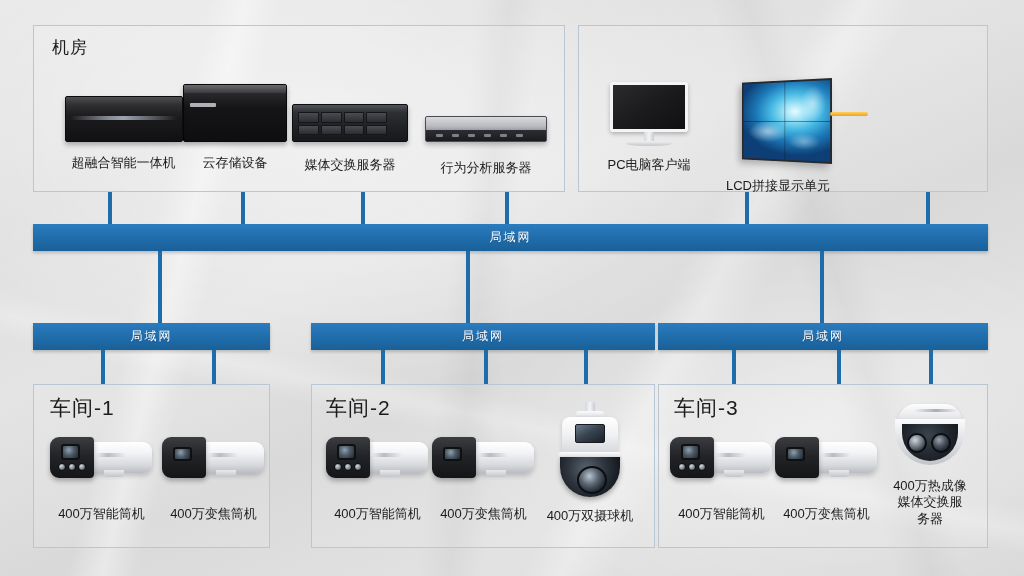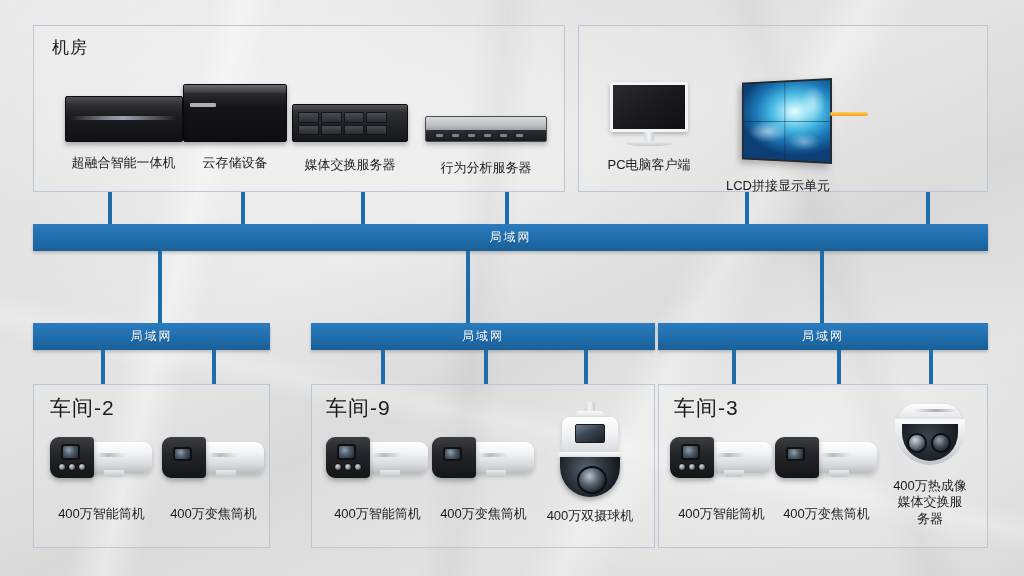--- a/index.html
+++ b/index.html
@@ -510,21 +510,21 @@
 
   <div class="vline" style="left:381px; top:350px; height:34px;"></div>
   <div class="vline" style="left:484px; top:350px; height:34px;"></div>
   <div class="vline" style="left:584px; top:350px; height:34px;"></div>
 
   <div class="vline" style="left:732px; top:350px; height:34px;"></div>
   <div class="vline" style="left:837px; top:350px; height:34px;"></div>
   <div class="vline" style="left:929px; top:350px; height:34px;"></div>
 
   <div class="panel" style="left:33px; top:384px; width:237px; height:164px;"></div>
-  <div class="panel-title small" style="left:50px; top:394px;">车间-2</div>
+  <div class="panel-title small" style="left:50px; top:394px;">车间-1</div>
 
   <div class="dev" style="left:48px; top:432px; width:107px;">
     <div class="devimg bullet">
       <div class="body"></div>
       <div class="head">
         <div class="lens"></div>
         <div class="leds">
             <i></i>
             <i></i>
             <i></i>
@@ -541,21 +541,21 @@
       <div class="head">
         <div class="lens"></div>
 
       </div>
       <div class="brkt"></div>
     </div>
     <div class="dev-label" style="margin-top:22px;">400万变焦筒机</div>
   </div>
 
   <div class="panel" style="left:311px; top:384px; width:344px; height:164px;"></div>
-  <div class="panel-title small" style="left:326px; top:394px;">车间-9</div>
+  <div class="panel-title small" style="left:326px; top:394px;">车间-2</div>
 
   <div class="dev" style="left:324px; top:432px; width:107px;">
     <div class="devimg bullet">
       <div class="body"></div>
       <div class="head">
         <div class="lens"></div>
         <div class="leds">
             <i></i>
             <i></i>
             <i></i>

